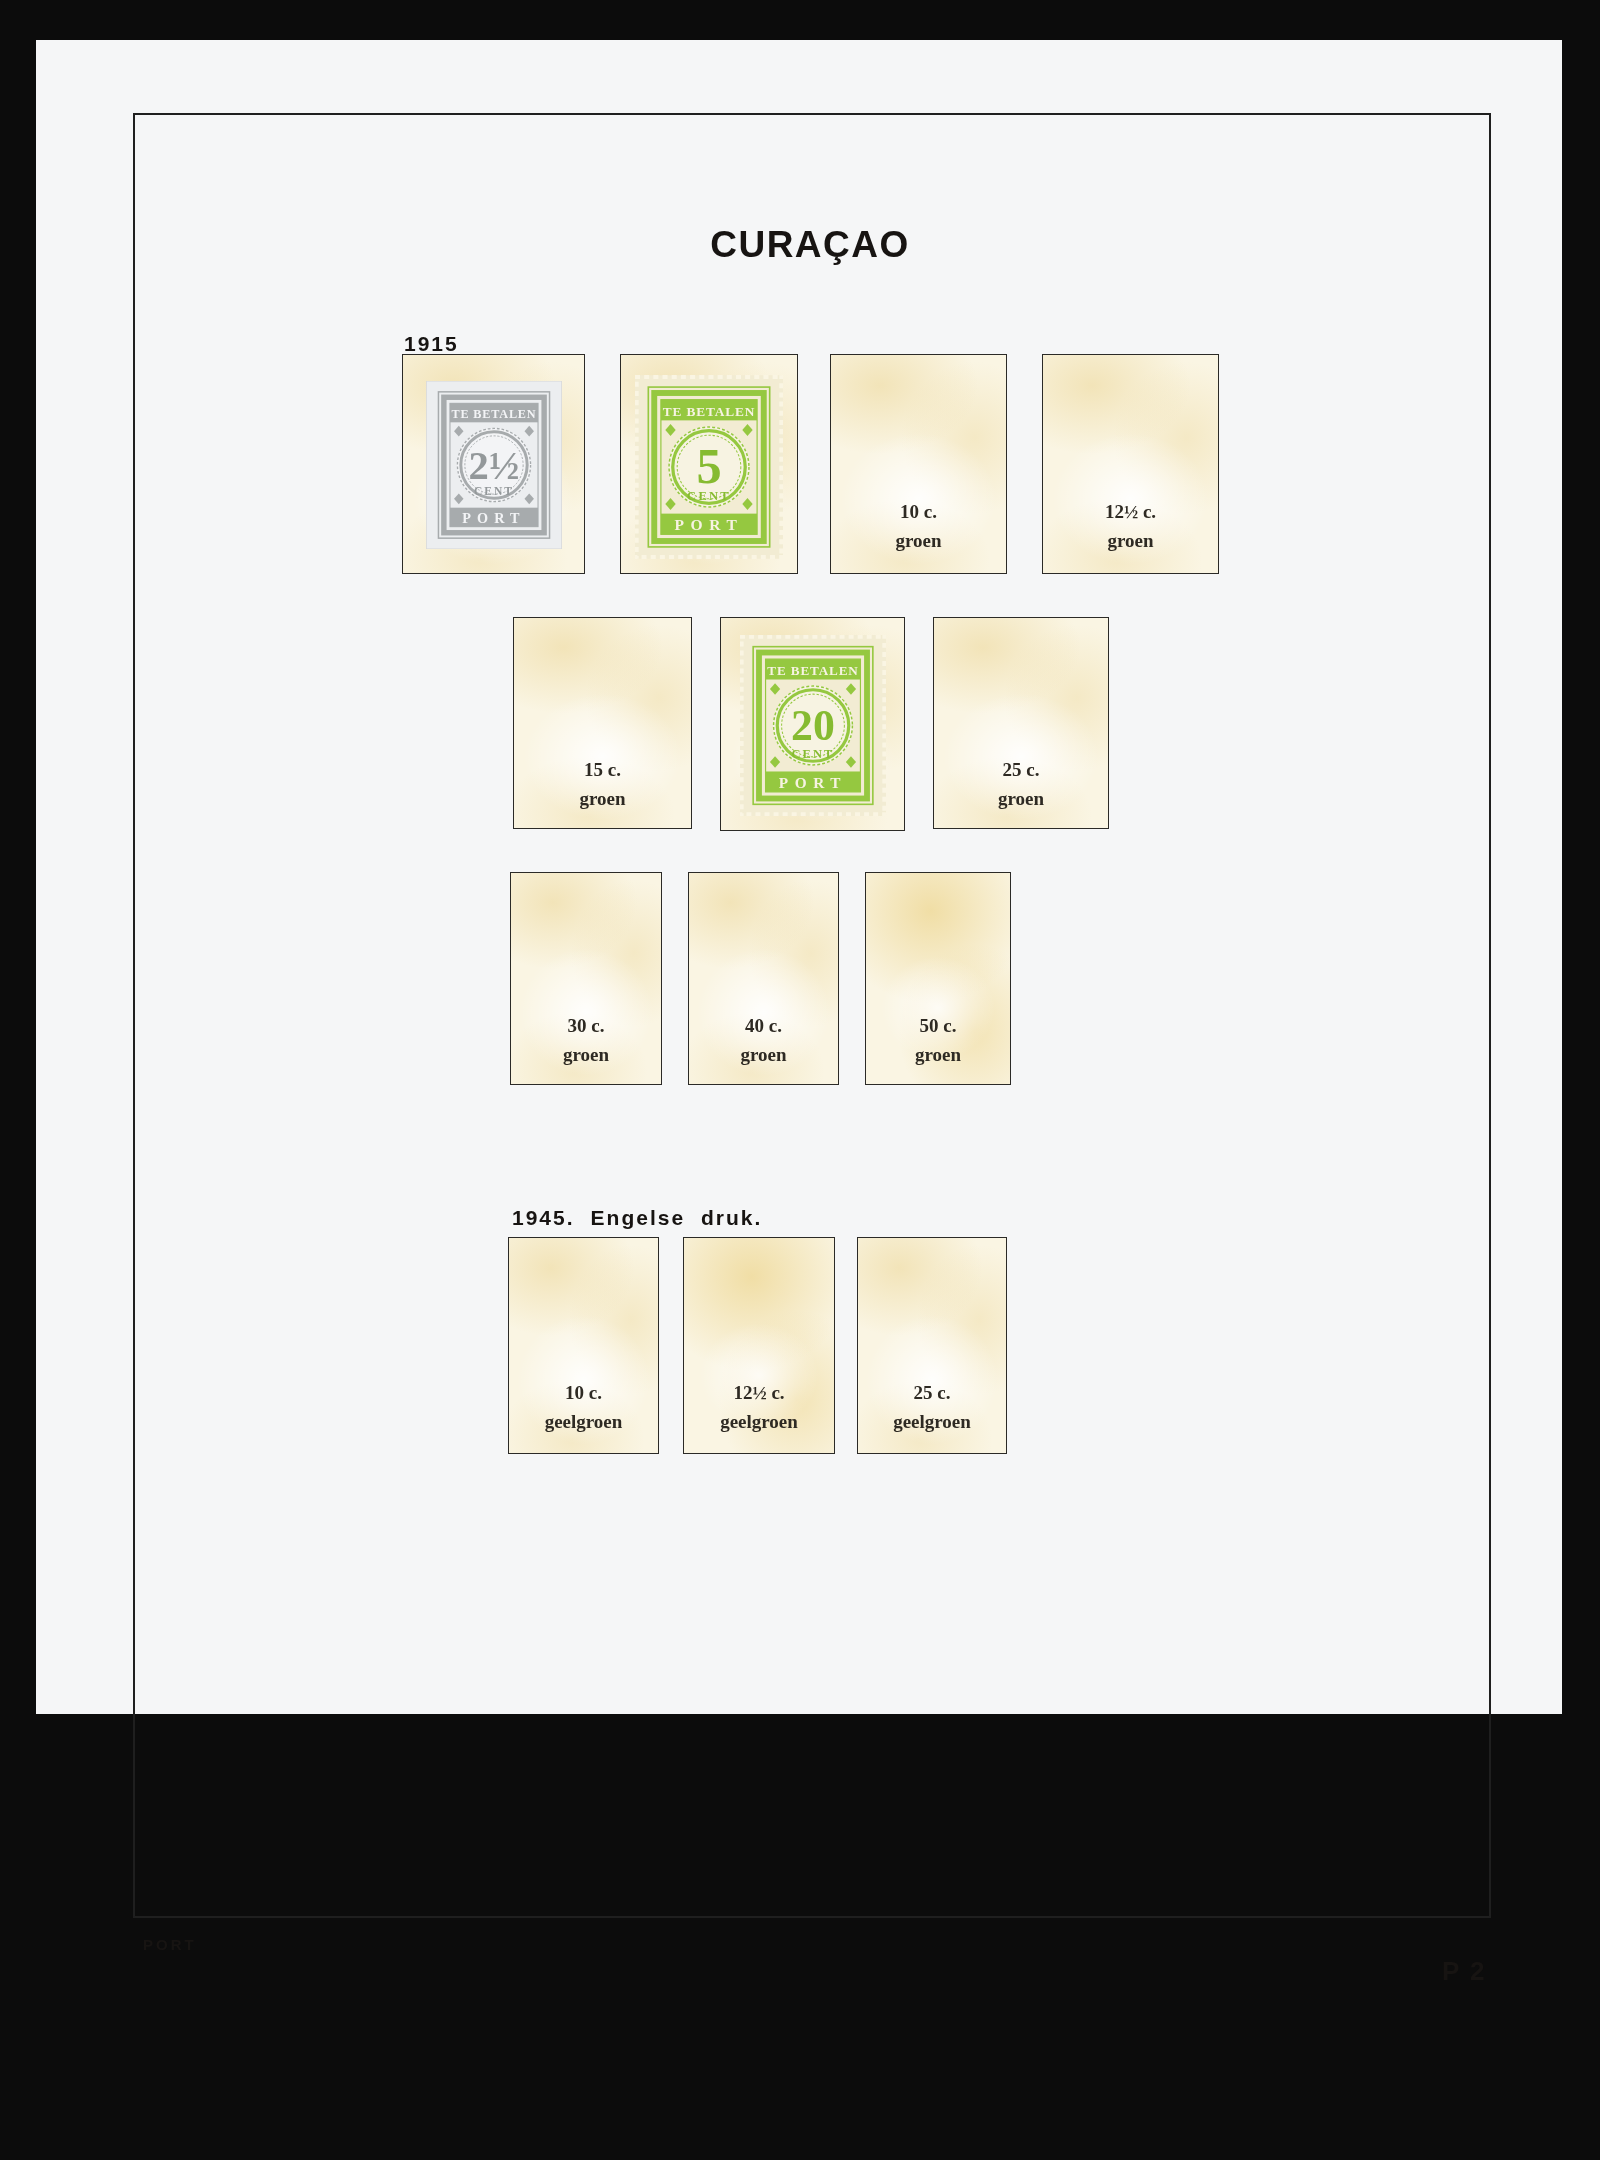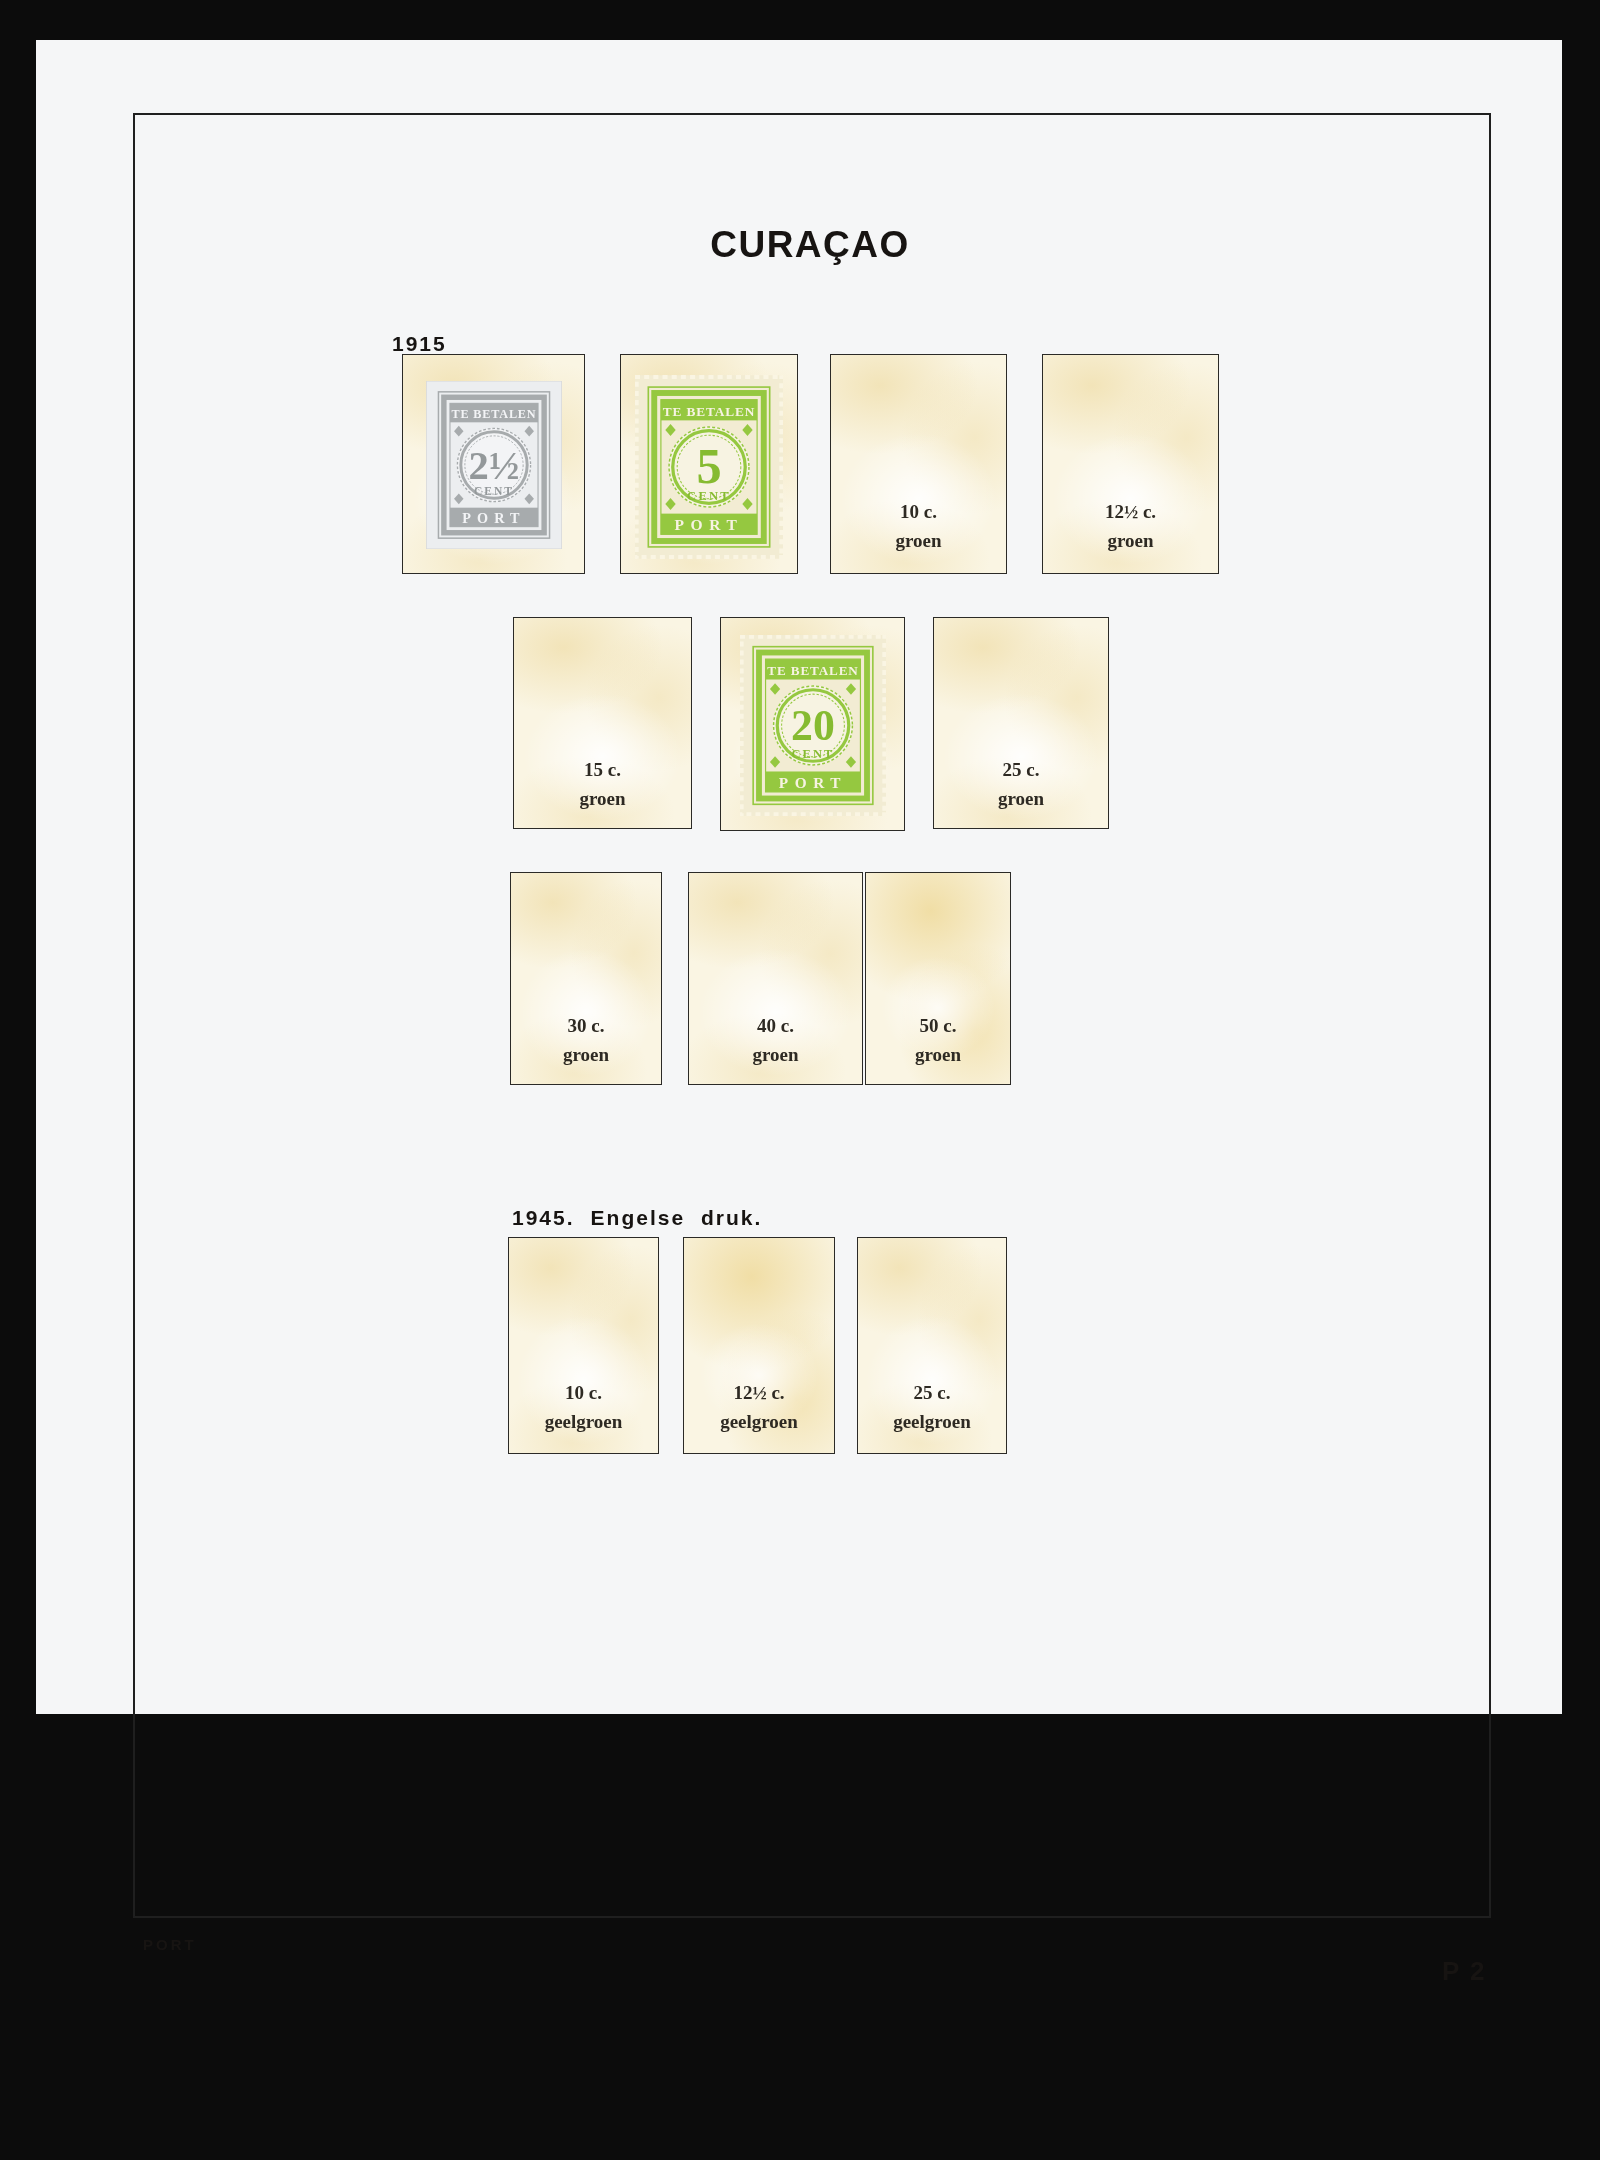--- a/index.html
+++ b/index.html
@@ -94,21 +94,21 @@
   }
 </style>
 </head>
 <body>
 
 <div class="page">
   <div class="frame"></div>
 
   <div class="page-title">CURAÇAO</div>
 
-  <div class="year-label" style="left:356px;top:292px;">1915</div>
+  <div class="year-label" style="left:368px;top:292px;">1915</div>
 
   <div class="box" style="left:366px;top:314px;width:181px;height:218px;">
     <div class="stamp stamp--grey" style="top:26px;width:136px;height:168px;">
       <svg viewBox="0 0 100 124">
         <rect class="s-paper" x="0" y="0" width="100" height="124"></rect>
         <rect class="s-stroke s-w1" x="9" y="8" width="82" height="108"></rect>
         <rect class="s-stroke s-w4" x="13" y="12" width="74" height="100"></rect>
         <rect class="s-stroke s-w08" x="17.5" y="16.5" width="65" height="91"></rect>
         <rect class="s-fill" x="17.5" y="16.5" width="65" height="14"></rect>
         <rect class="s-fill" x="17.5" y="93.5" width="65" height="14"></rect>
@@ -206,21 +206,21 @@
     </div>
   </div>
 
   <div class="box" style="left:474px;top:832px;width:150px;height:211px;">
     <div class="box-label">
       <div class="box-value">30 c.</div>
       <div class="box-shade">groen</div>
     </div>
   </div>
 
-  <div class="box" style="left:652px;top:832px;width:149px;height:211px;padding-left:24px;">
+  <div class="box" style="left:652px;top:832px;width:149px;height:211px;">
     <div class="box-label">
       <div class="box-value">40 c.</div>
       <div class="box-shade">groen</div>
     </div>
   </div>
 
   <div class="box box--rich" style="left:829px;top:832px;width:144px;height:211px;">
     <div class="box-label">
       <div class="box-value">50 c.</div>
       <div class="box-shade">groen</div>

